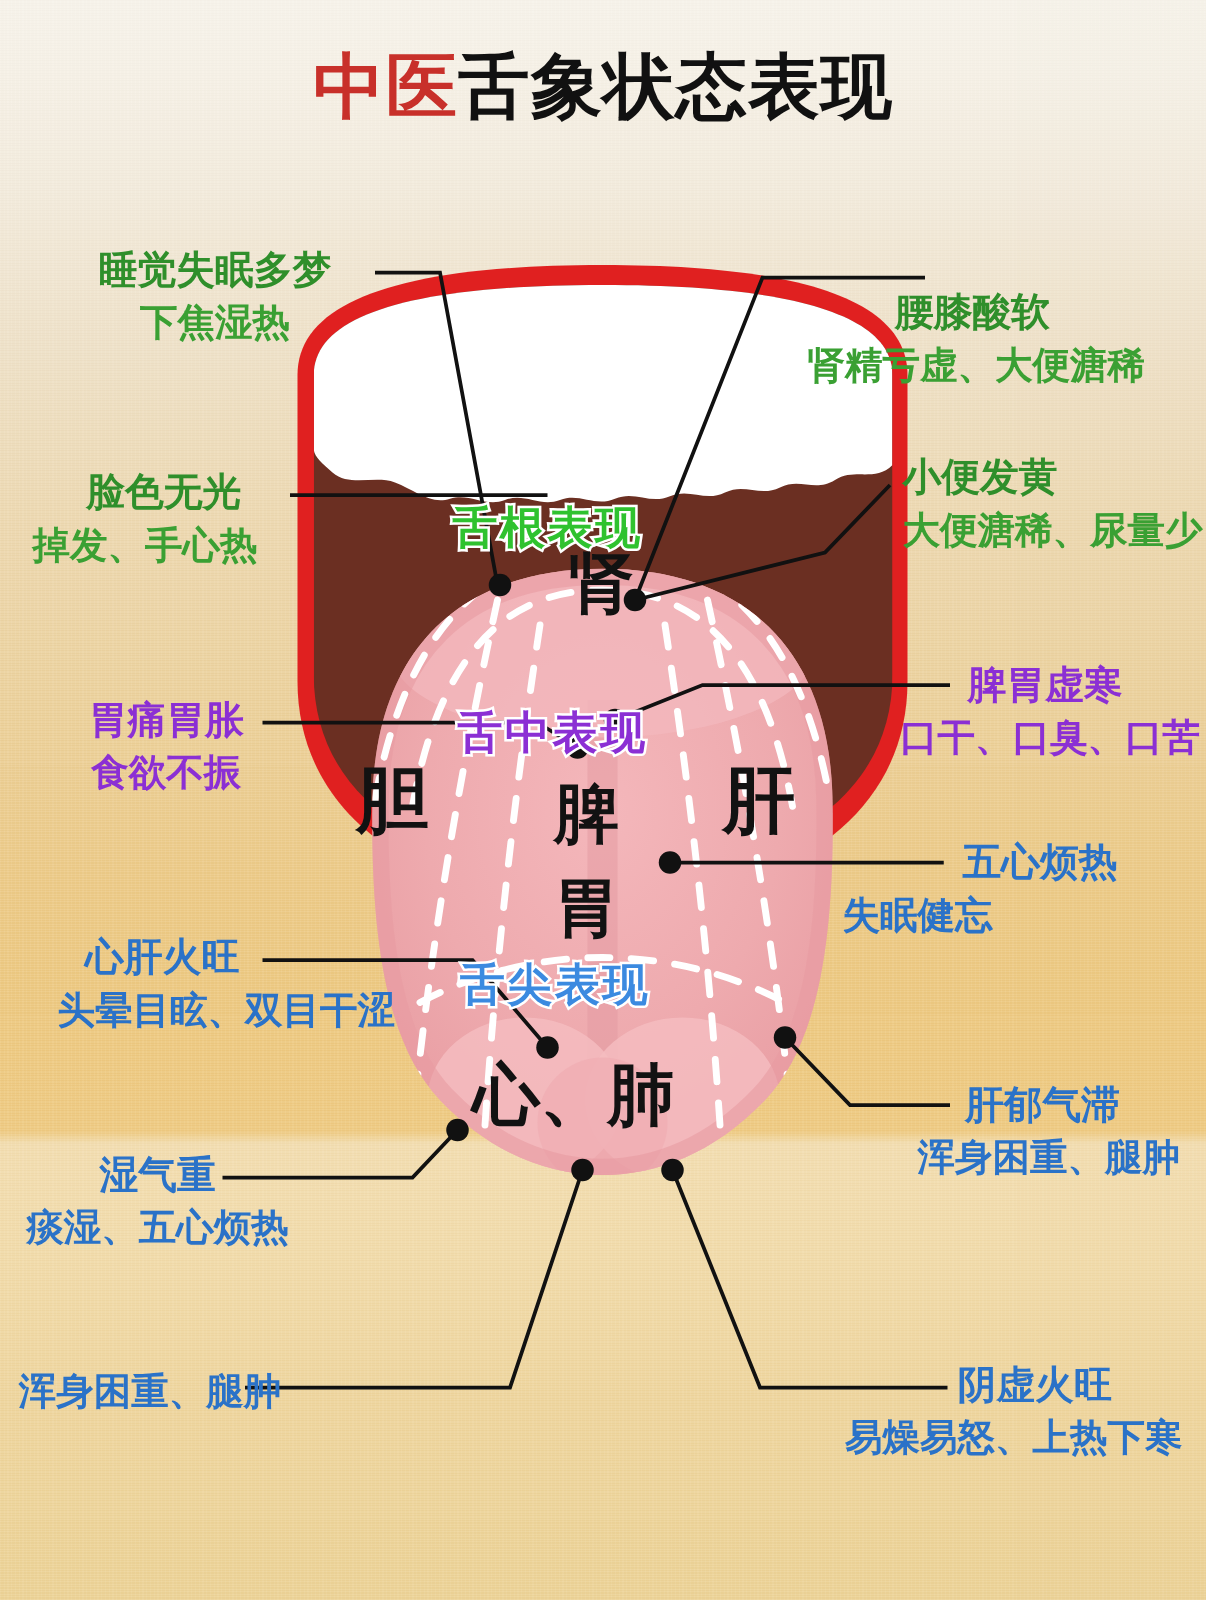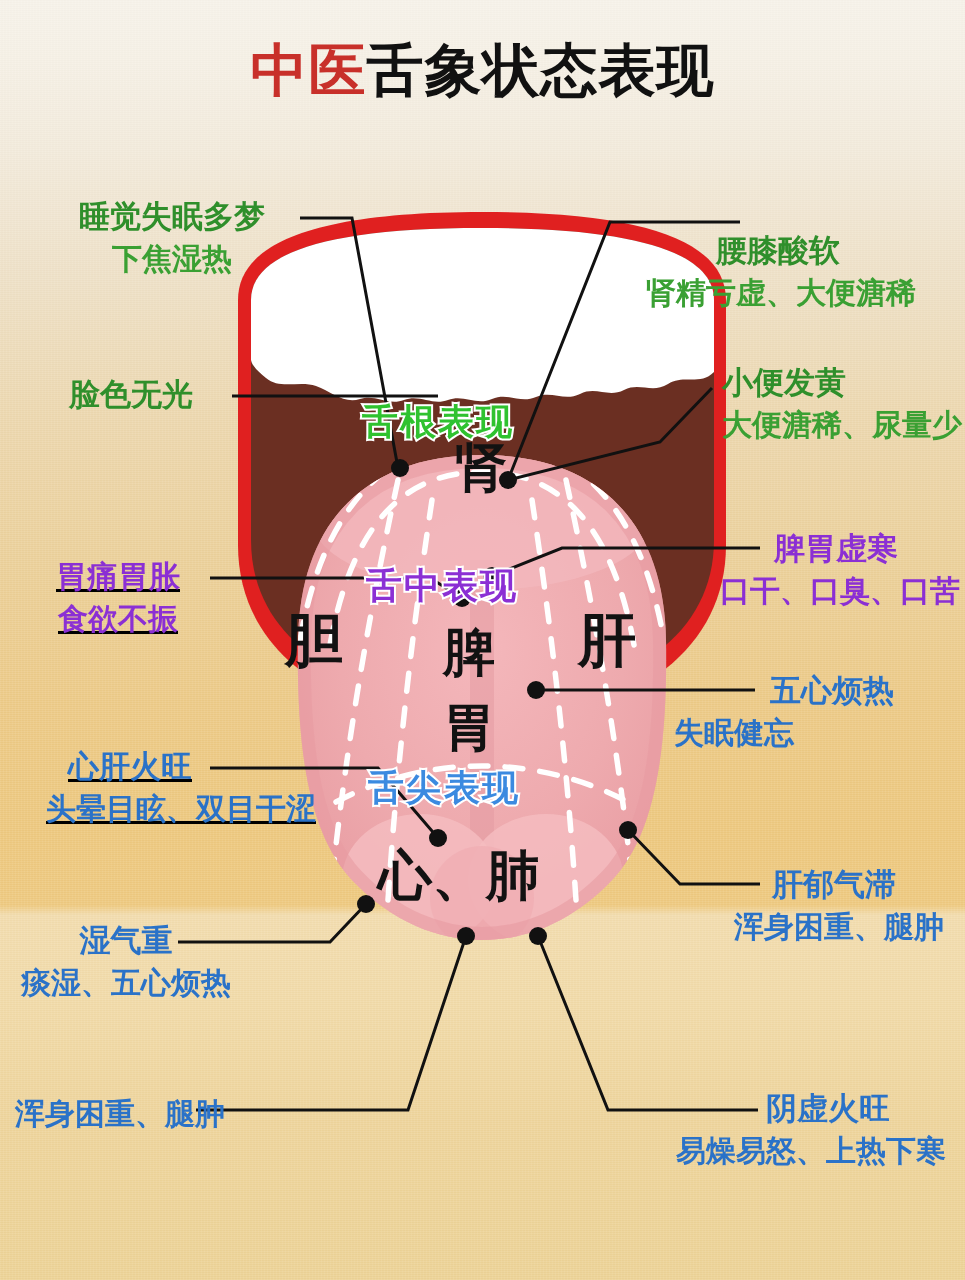--- a/index.html
+++ b/index.html
@@ -267,43 +267,44 @@
     <span class="l2">下焦湿热</span>
   </div>
 
   <div class="callout c-green ta-l" style="left:716px; top:204px;margin-top:28px;">
     <span class="l1">腰膝酸软</span>
     <span class="l2" style="margin-left:-70px;">肾精亏虚、大便溏稀</span>
   </div>
 
   <div class="callout c-green ta-c" style="left:36px; top:376px; width:190px;">
     <span class="l1">脸色无光</span>
+    <span class="l2" style="margin-left:-30px;">掉发、手心热</span>
   </div>
 
   <div class="callout c-green ta-l" style="left:722px; top:364px;">
     <span class="l1">小便发黄</span>
     <span class="l2">大便溏稀、尿量少</span>
   </div>
 
-  <div class="callout c-purple ta-c" style="left:32px; top:558px; width:172px;text-decoration:underline;">
+  <div class="callout c-purple ta-c" style="left:47px; top:558px; width:172px;">
     <span class="l1">胃痛胃胀</span>
     <span class="l2">食欲不振</span>
   </div>
 
   <div class="callout c-purple ta-l" style="left:774px; top:530px;">
     <span class="l1">脾胃虚寒</span>
     <span class="l2" style="margin-left:-54px;">口干、口臭、口苦</span>
   </div>
 
   <div class="callout c-blue ta-l" style="left:770px; top:672px;">
     <span class="l1">五心烦热</span>
     <span class="l2" style="margin-left:-96px;">失眠健忘</span>
   </div>
 
-  <div class="callout c-blue ta-c" style="left:46px; top:748px; width:168px;text-decoration:underline;">
+  <div class="callout c-blue ta-c" style="left:46px; top:748px; width:168px;">
     <span class="l1">心肝火旺</span>
     <span class="l2">头晕目眩、双目干涩</span>
   </div>
 
   <div class="callout c-blue ta-l" style="left:772px; top:866px;">
     <span class="l1">肝郁气滞</span>
     <span class="l2" style="margin-left:-38px;">浑身困重、腿肿</span>
   </div>
 
   <div class="callout c-blue ta-c" style="left:12px; top:922px; width:228px;">

